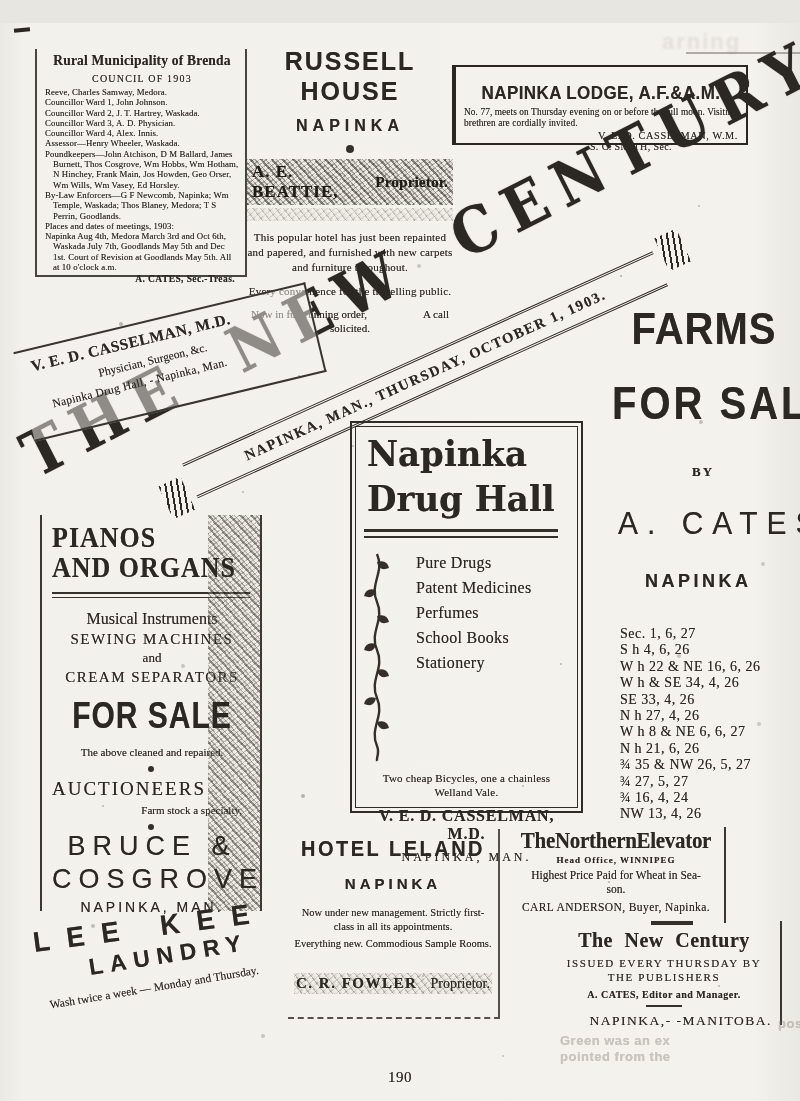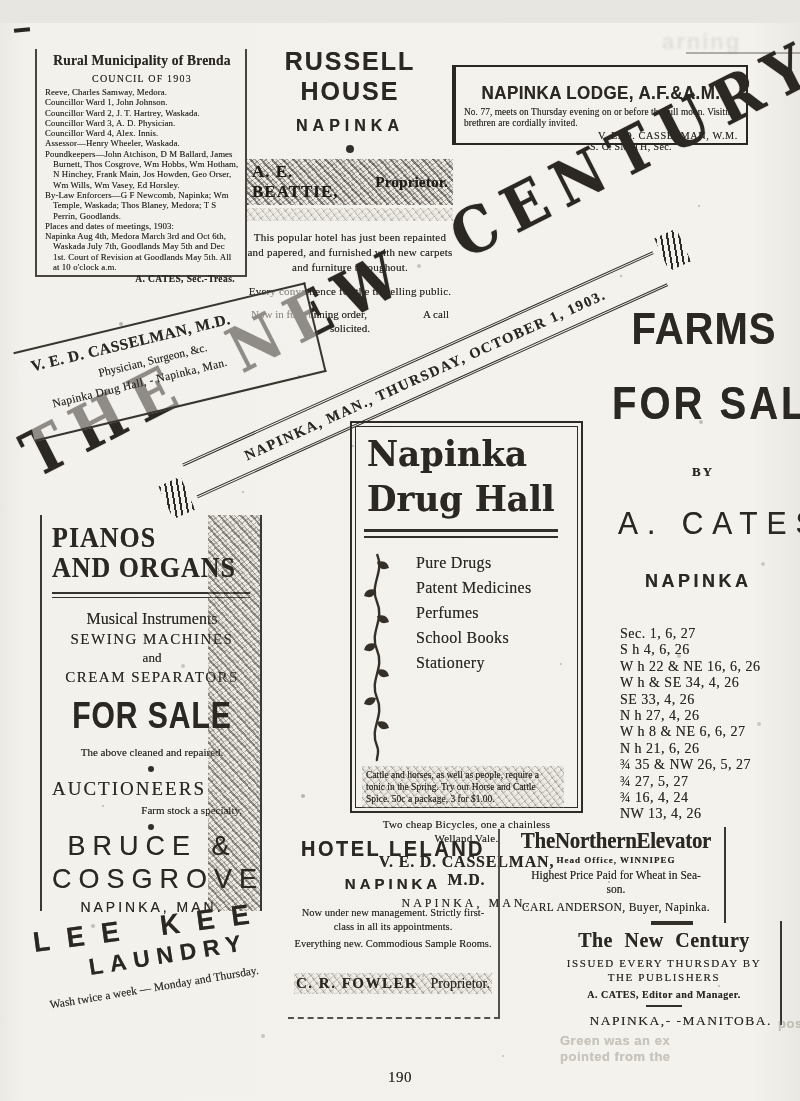--- a/index.html
+++ b/index.html
@@ -256,21 +256,20 @@
         <path d="M13,172 q10,-3 12,6 q-10,4 -12,-6" fill="#352f28"></path>
       </svg>
       <div class="drug-items">
           <div>Pure Drugs</div>
           <div>Patent Medicines</div>
           <div>Perfumes</div>
           <div>School Books</div>
           <div>Stationery</div>
         </div>
     </div>
-    <div class="drug-tonic noise-light">Cattle and horses, as well as people, require a tonic in the Spring.  Try our Horse and Cattle Spice.  50c a package, 3 for $1.00.</div>
     <div class="drug-note">Two cheap Bicycles, one a chainless Welland Vale.</div>
     <div class="drug-name">V. E. D. CASSELMAN, M.D.</div>
     <div class="drug-loc">NAPINKA, MAN.</div>
   </div>
 
   <div class="abs leland">
     <div class="leland-t">HOTEL LELAND</div>
     <div class="leland-loc">NAPINKA</div>
     <p>Now under new management.  Strictly first-class in all its appointments.</p>
     <p>Everything new.  Commodious Sample Rooms.</p>

